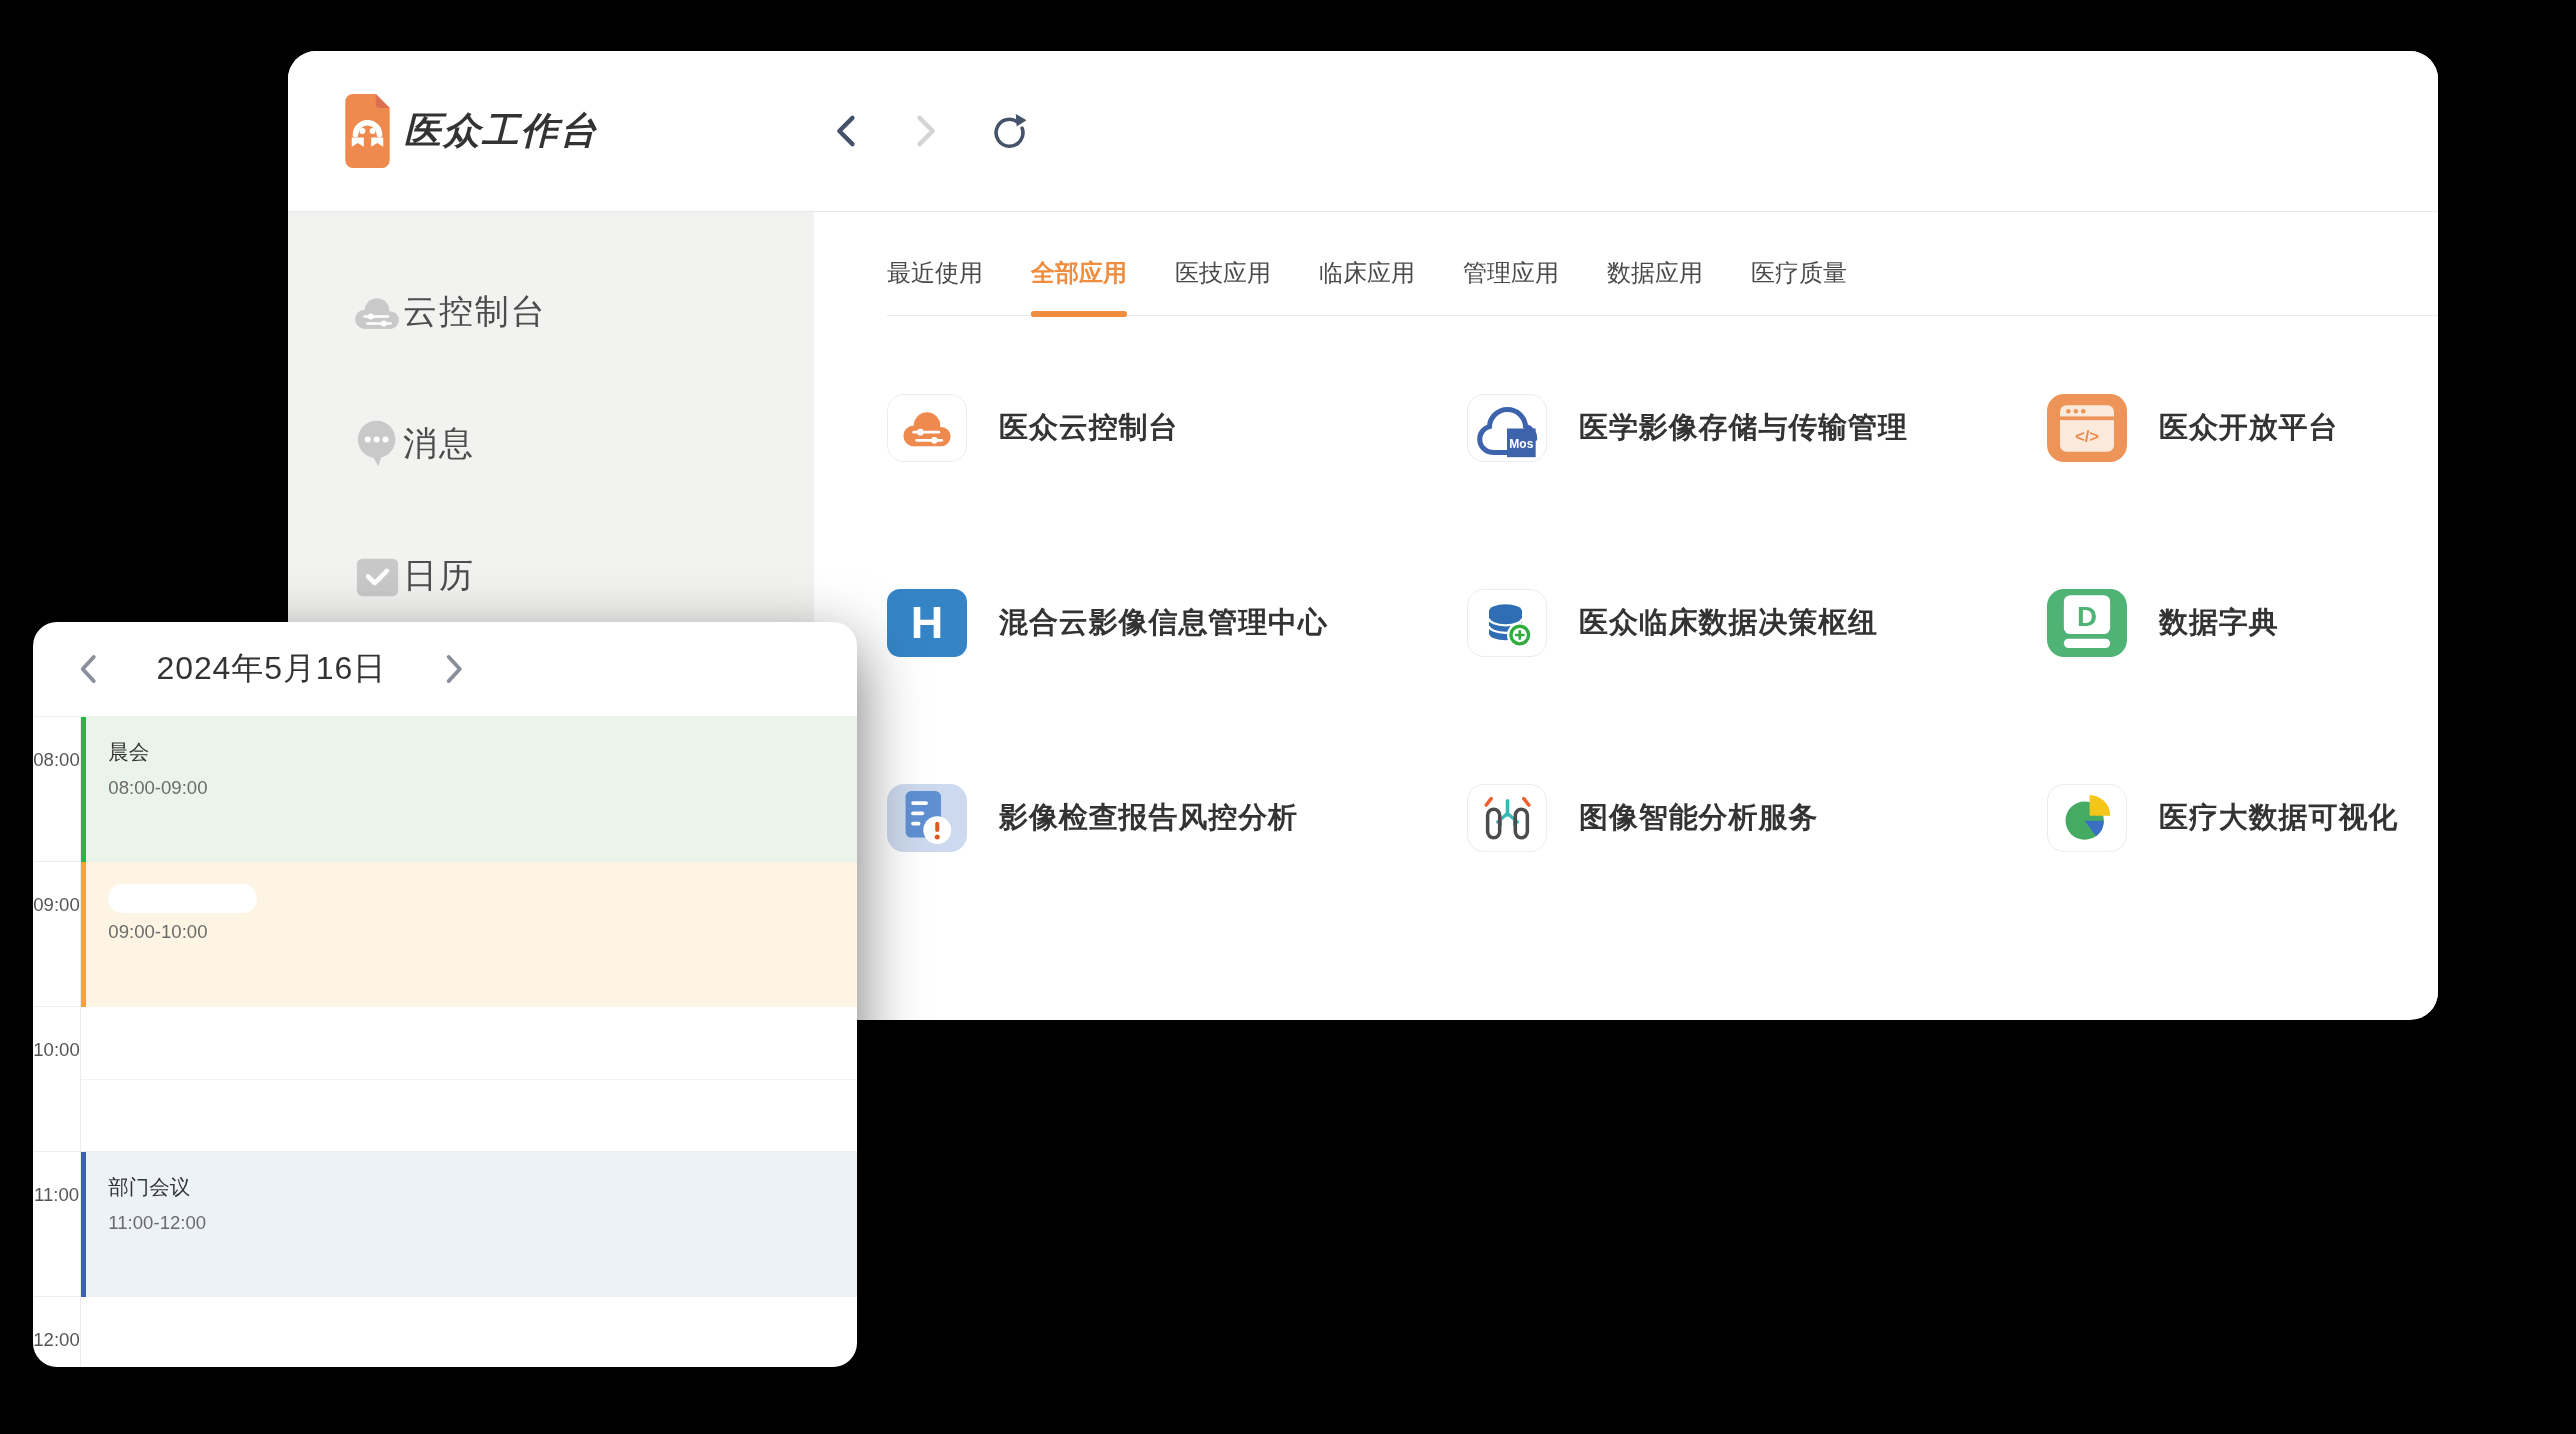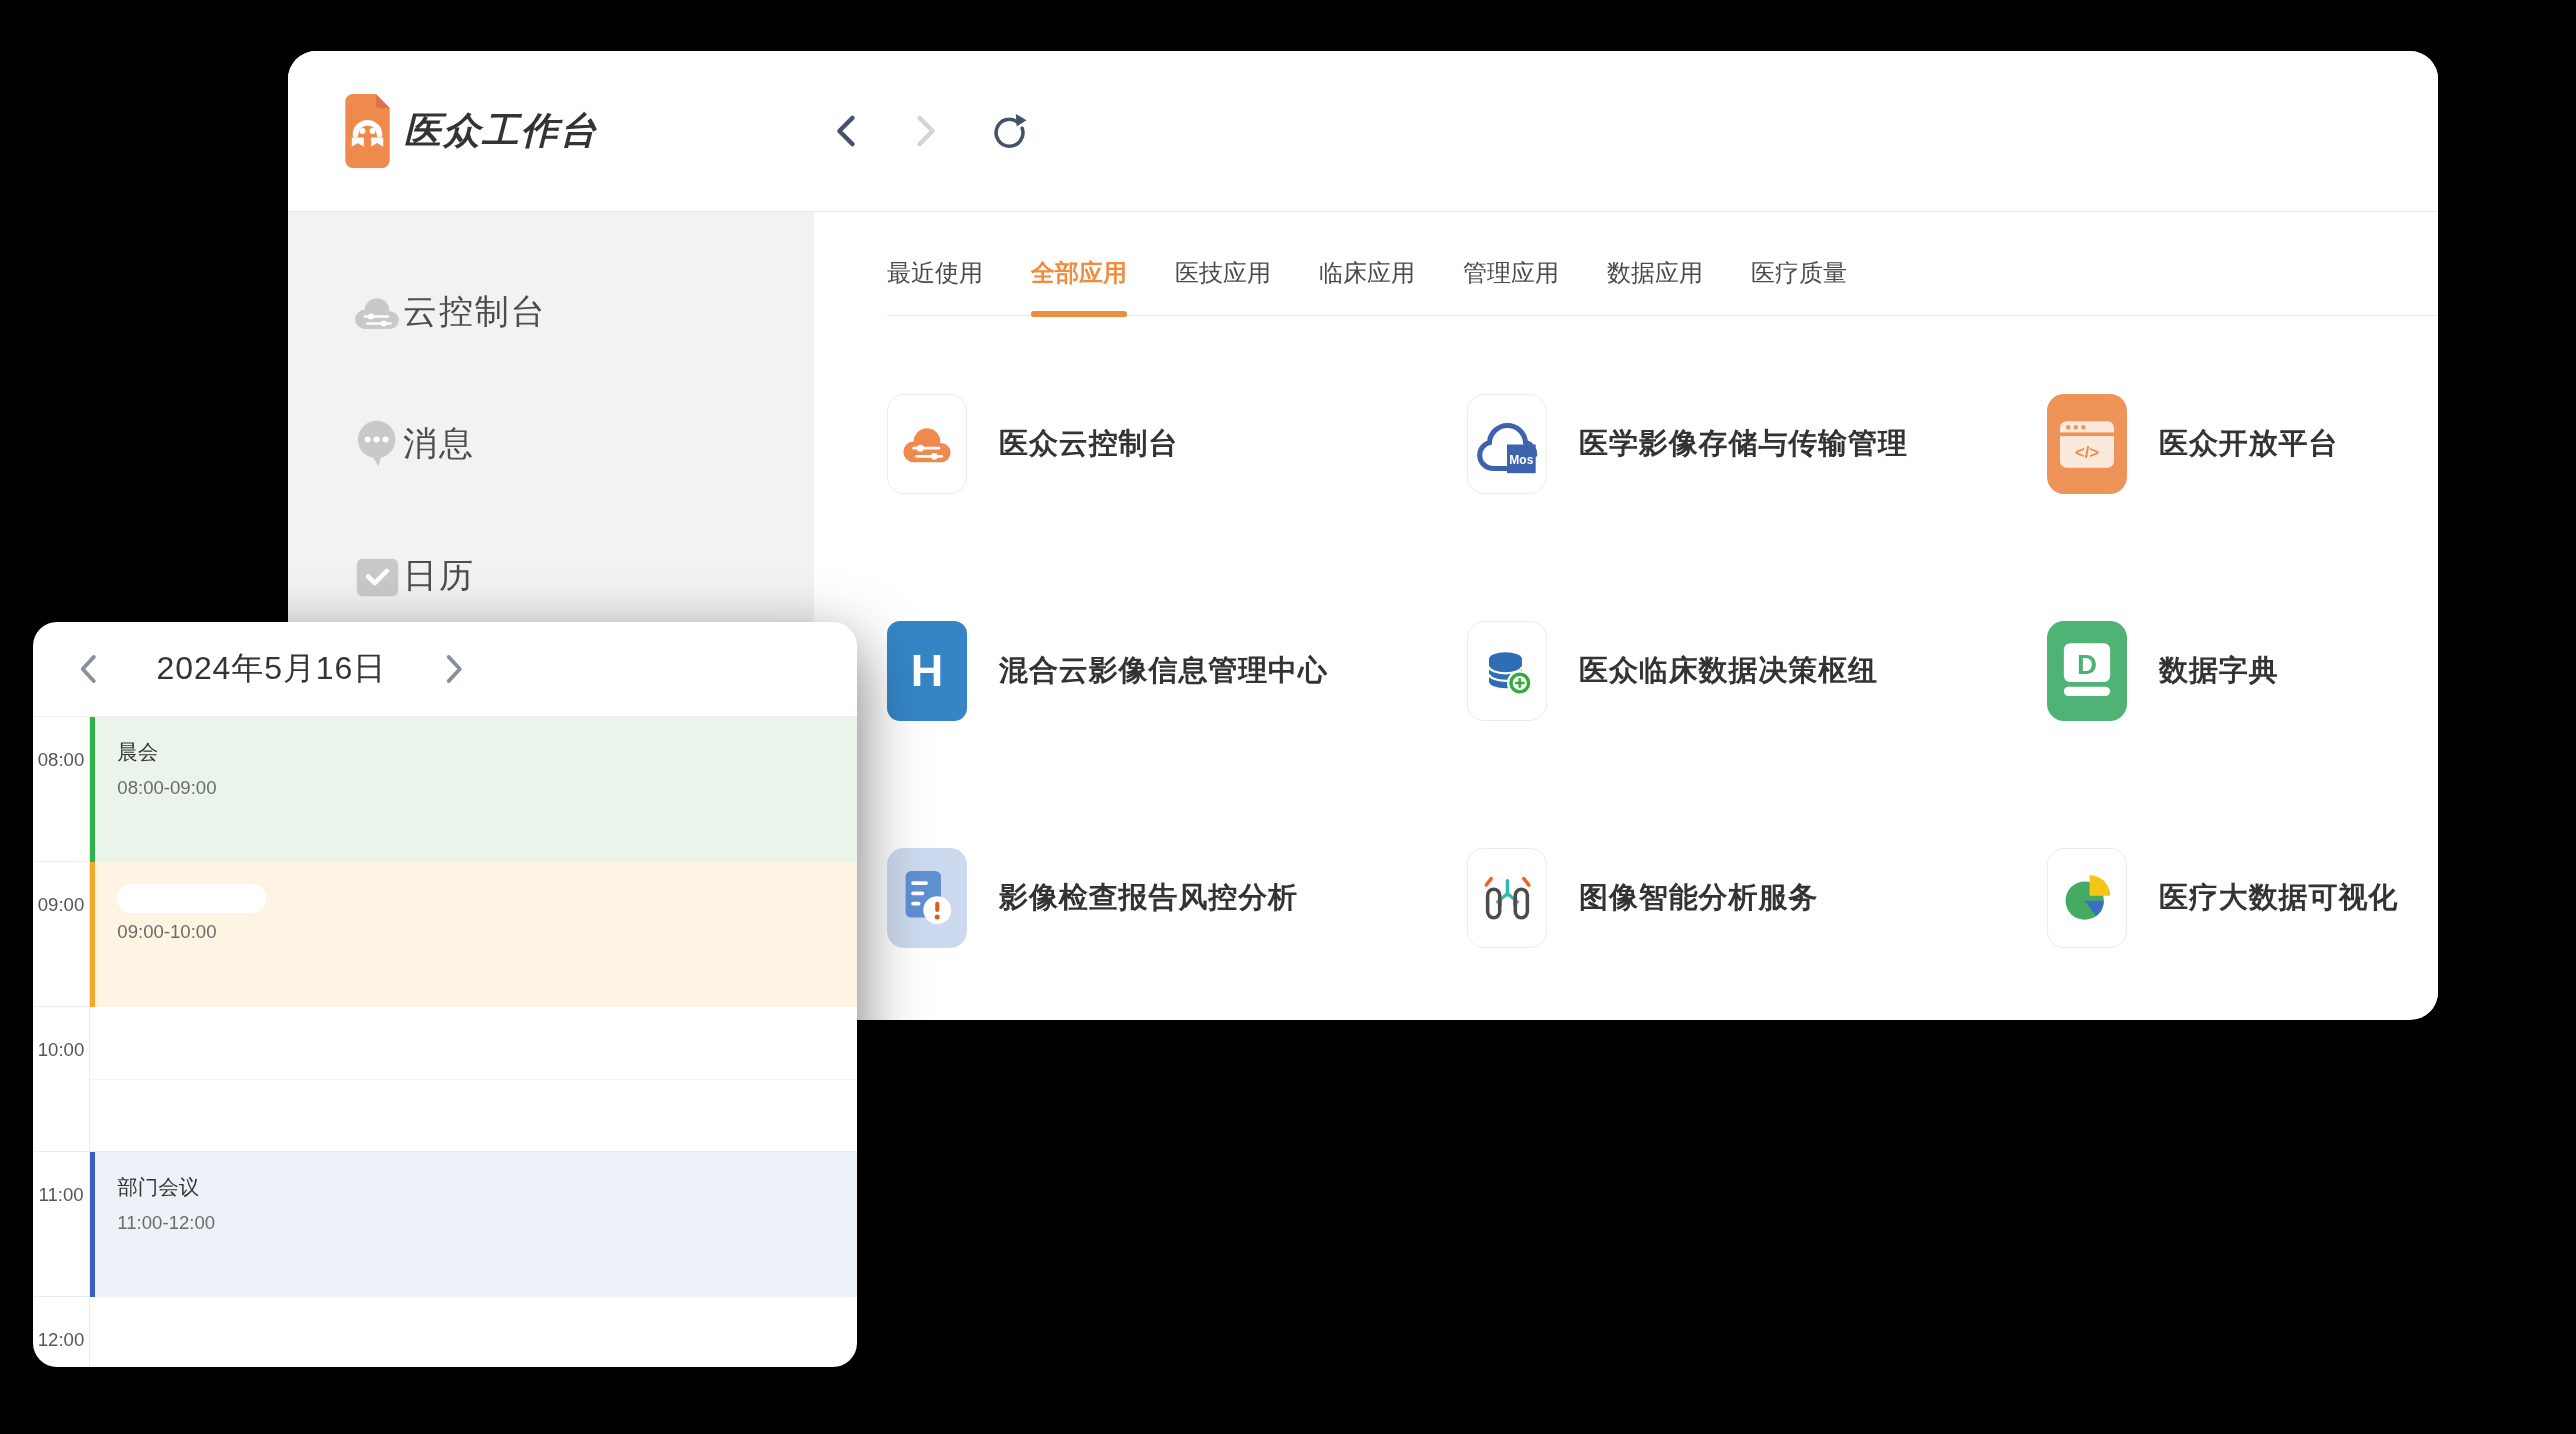--- a/index.html
+++ b/index.html
@@ -29,34 +29,34 @@
   
   .content { flex:1; background:#fff; padding-left:73px; }
   .tabs { display:flex; gap:48px; margin-top:45px; padding-right:112px; border-bottom:1.9px solid #e9e9e9; }
   .tab { font-size:24px; color:#4a4a4a; padding-bottom:26px; position:relative; cursor:pointer; white-space:nowrap; }
   .tab.active { color:#f08c3e; font-weight:700; }
   .tab.active::after { content:""; position:absolute; left:0; right:0; bottom:-1.9px; height:5.6px;
                        background:#f08c3e; border-radius:2.8px; }
 
   .apps { margin-top:78px; display:grid; grid-template-columns:580px 580px auto; row-gap:127px; }
   .app { display:flex; align-items:center; gap:32px; cursor:pointer; }
-  .tile { width:80px; height:100px; border-radius:17px; flex:0 0 auto; display:flex;
+  .tile { width:80px; height:68px; border-radius:17px; flex:0 0 auto; display:flex;
           align-items:center; justify-content:center; overflow:hidden; }
   .tile.white { background:#fff; border:1.9px solid #ececec; }
   .app-label { font-size:29px; font-weight:700; color:#333; letter-spacing:0.9px;text-align:center; }
 
   
   .calendar { position:absolute; left:33px; top:622px; width:824px; height:745px; background:#fff;
               border-radius:24px; box-shadow:0 22.3px 65px rgba(0,0,0,0.55); overflow:hidden; }
   .cal-header { height:95px; display:flex; align-items:center; padding-left:45px; border-bottom:0.9px solid #efefef; }
   .cal-nav { background:none; border:none; cursor:pointer; display:flex; align-items:center; }
   .cal-date { font-size:32px; color:#333; font-weight:500; margin:4px 58px; letter-spacing:0.9px; }
   .cal-grid { height:650px; overflow:hidden; }
   .cal-row { display:flex; height:145px; }
-  .cal-time { width:57px; flex:0 0 auto; padding-top:32px; text-align:center; font-size:18.6px; color:#555;
+  .cal-time { width:48px; flex:0 0 auto; padding-top:32px; text-align:center; font-size:18.6px; color:#555;
               border-right:0.9px solid #ececec; border-bottom:0.9px solid #e9edf0; }
   .cal-cell { flex:1; position:relative;padding-left:16px; }
   .cal-cell.empty { border-bottom:0.9px solid #e9edf0; }
   .cal-cell.empty::after { content:""; position:absolute; left:0; right:0; top:50%; height:0.9px; background:#f0f2f4; }
   .cal-event { position:absolute; inset:0; padding:20.5px 0 0 22.3px; }
   .cal-event.green  { background:#eaf4eb; border-left:5.6px solid #2cb34a; }
   .cal-event.orange { background:#fdf4e4; border-left:5.6px solid #f5a52b; }
   .cal-event.blue   { background:#edf1f8; border-left:5.6px solid #3b5fc0; }
   .evt-title { font-size:20.5px; color:#333; font-weight:500; }
   .evt-time  { font-size:18.6px; color:#6b6b6b; margin-top:11.2px; }

